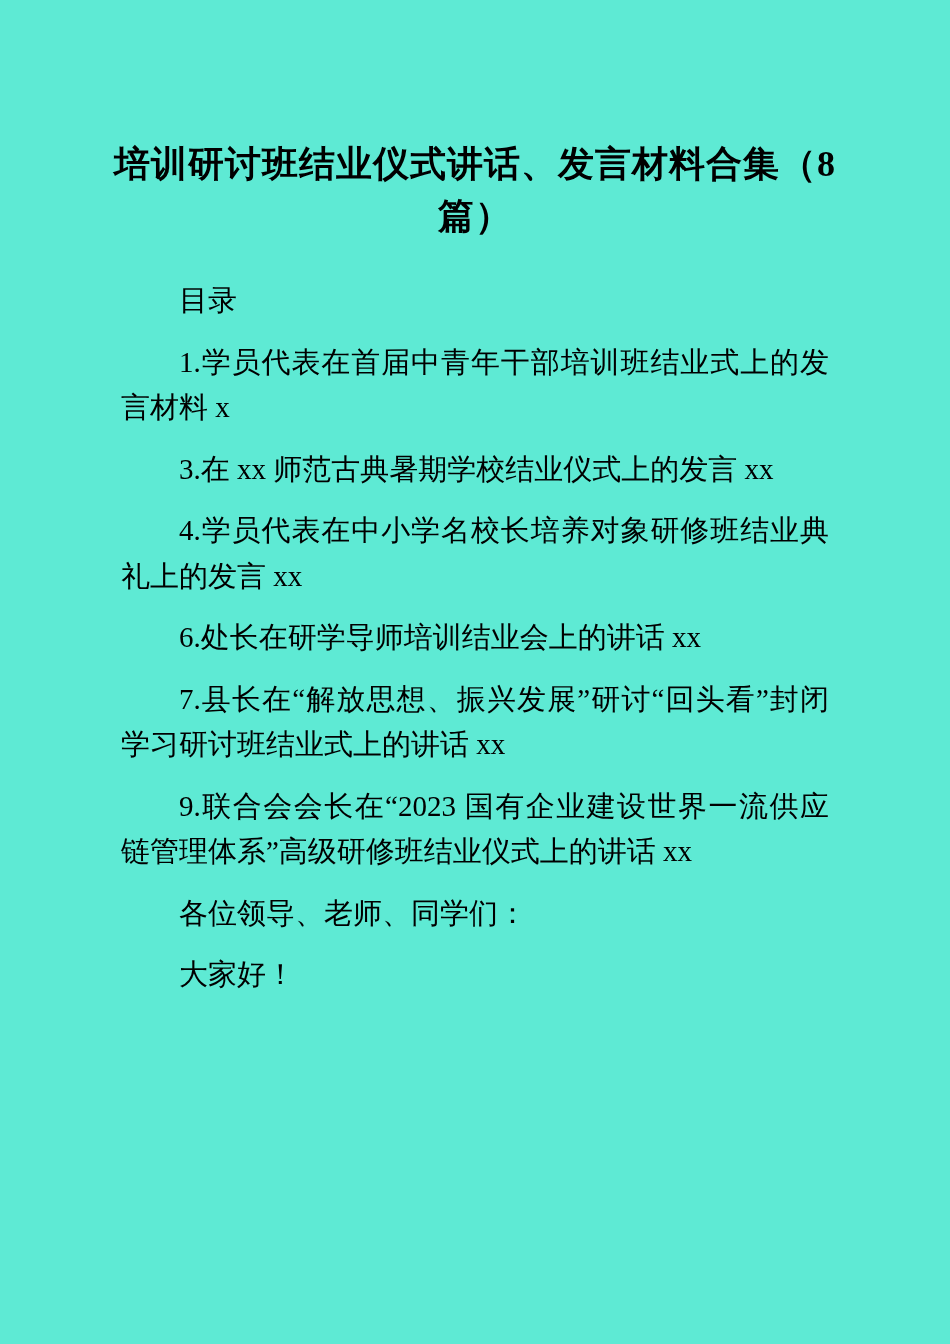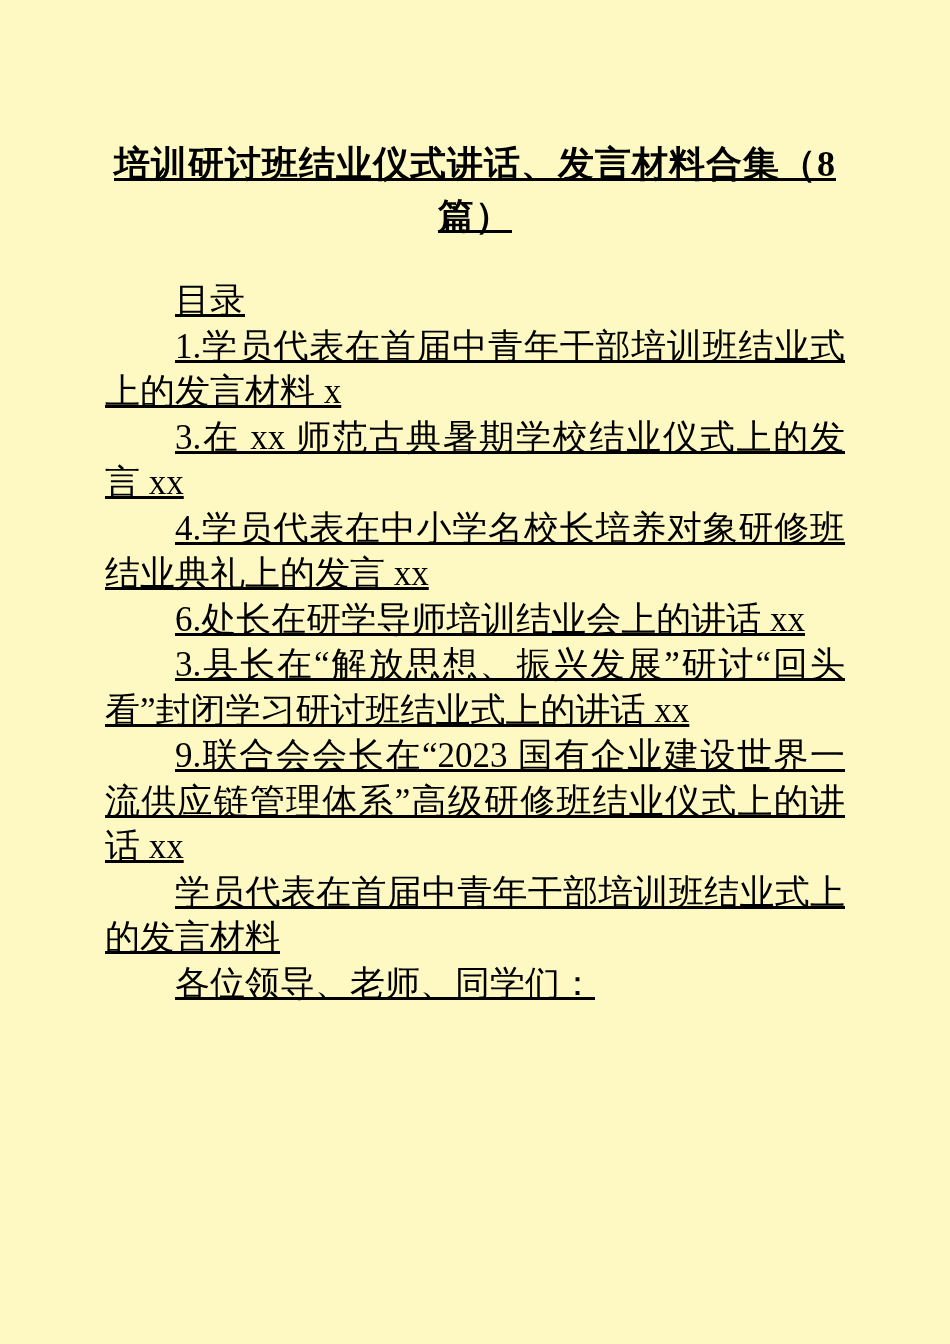--- a/index.html
+++ b/index.html
@@ -5,43 +5,42 @@
   html, body {
     margin: 0;
     padding: 0;
     background: #808080;
   }
   .page {
     position: relative;
     width: 950px;
     height: 1344px;
     margin: 0 auto;
-    background: #fef9c3;
+    background: #5eead4;
     color: #000000;
     overflow: hidden;
     font-family: "Liberation Serif", "DejaVu Serif", serif;
-    text-decoration: underline;
   }
   .content {
     padding: 0 105px;
   }
   .doc-title {
     margin: 138px 0 0 0;
     font-size: 36px;
     line-height: 52px;
     font-weight: 700;
     text-align: center;
     letter-spacing: 1px;
   }
   .body-text {
     margin-top: 36px;
   }
   .body-text p {
-    margin: 0;
-    font-size: 35px;
+    margin: 16px;
+    font-size: 29px;
     line-height: 45.5px;
     text-indent: 2em;
     text-align: justify;
     font-weight: 400;
   }
 </style>
 </head>
 <body>
 
 <div class="page">
@@ -50,25 +49,25 @@
     <h1 class="doc-title">培训研讨班结业仪式讲话、发言材料合集（8篇）</h1>
 
     <div class="body-text">
 
       <p>目录</p>
 
       <p>1.学员代表在首届中青年干部培训班结业式上的发言材料 x</p>
       <p>3.在 xx 师范古典暑期学校结业仪式上的发言 xx</p>
       <p>4.学员代表在中小学名校长培养对象研修班结业典礼上的发言 xx</p>
       <p>6.处长在研学导师培训结业会上的讲话 xx</p>
-      <p>3.县长在“解放思想、振兴发展”研讨“回头看”封闭学习研讨班结业式上的讲话 xx</p>
+      <p>7.县长在“解放思想、振兴发展”研讨“回头看”封闭学习研讨班结业式上的讲话 xx</p>
       <p>9.联合会会长在“2023 国有企业建设世界一流供应链管理体系”高级研修班结业仪式上的讲话 xx</p>
 
-      <p>学员代表在首届中青年干部培训班结业式上的发言材料</p>
 
       <p>各位领导、老师、同学们：</p>
 
+      <p>大家好！</p>
 
 
 
     </div>
   </div>
 </div>
 
 </body></html>

